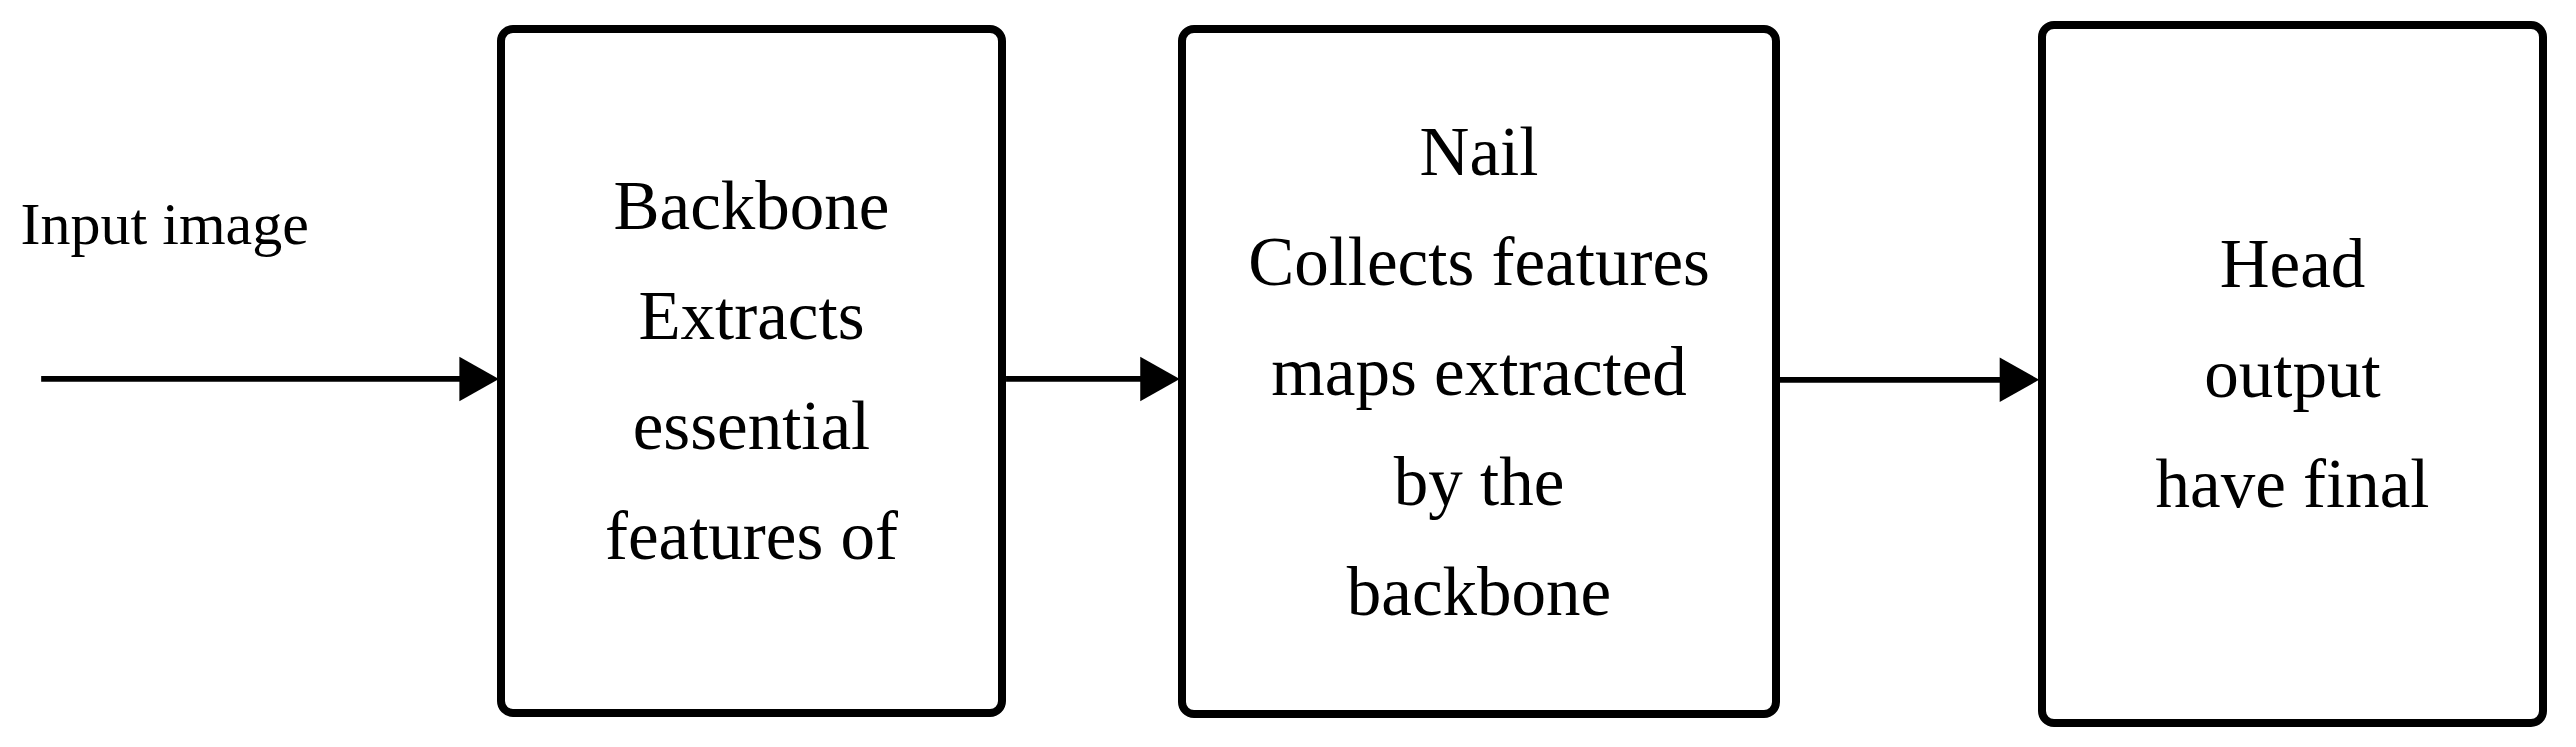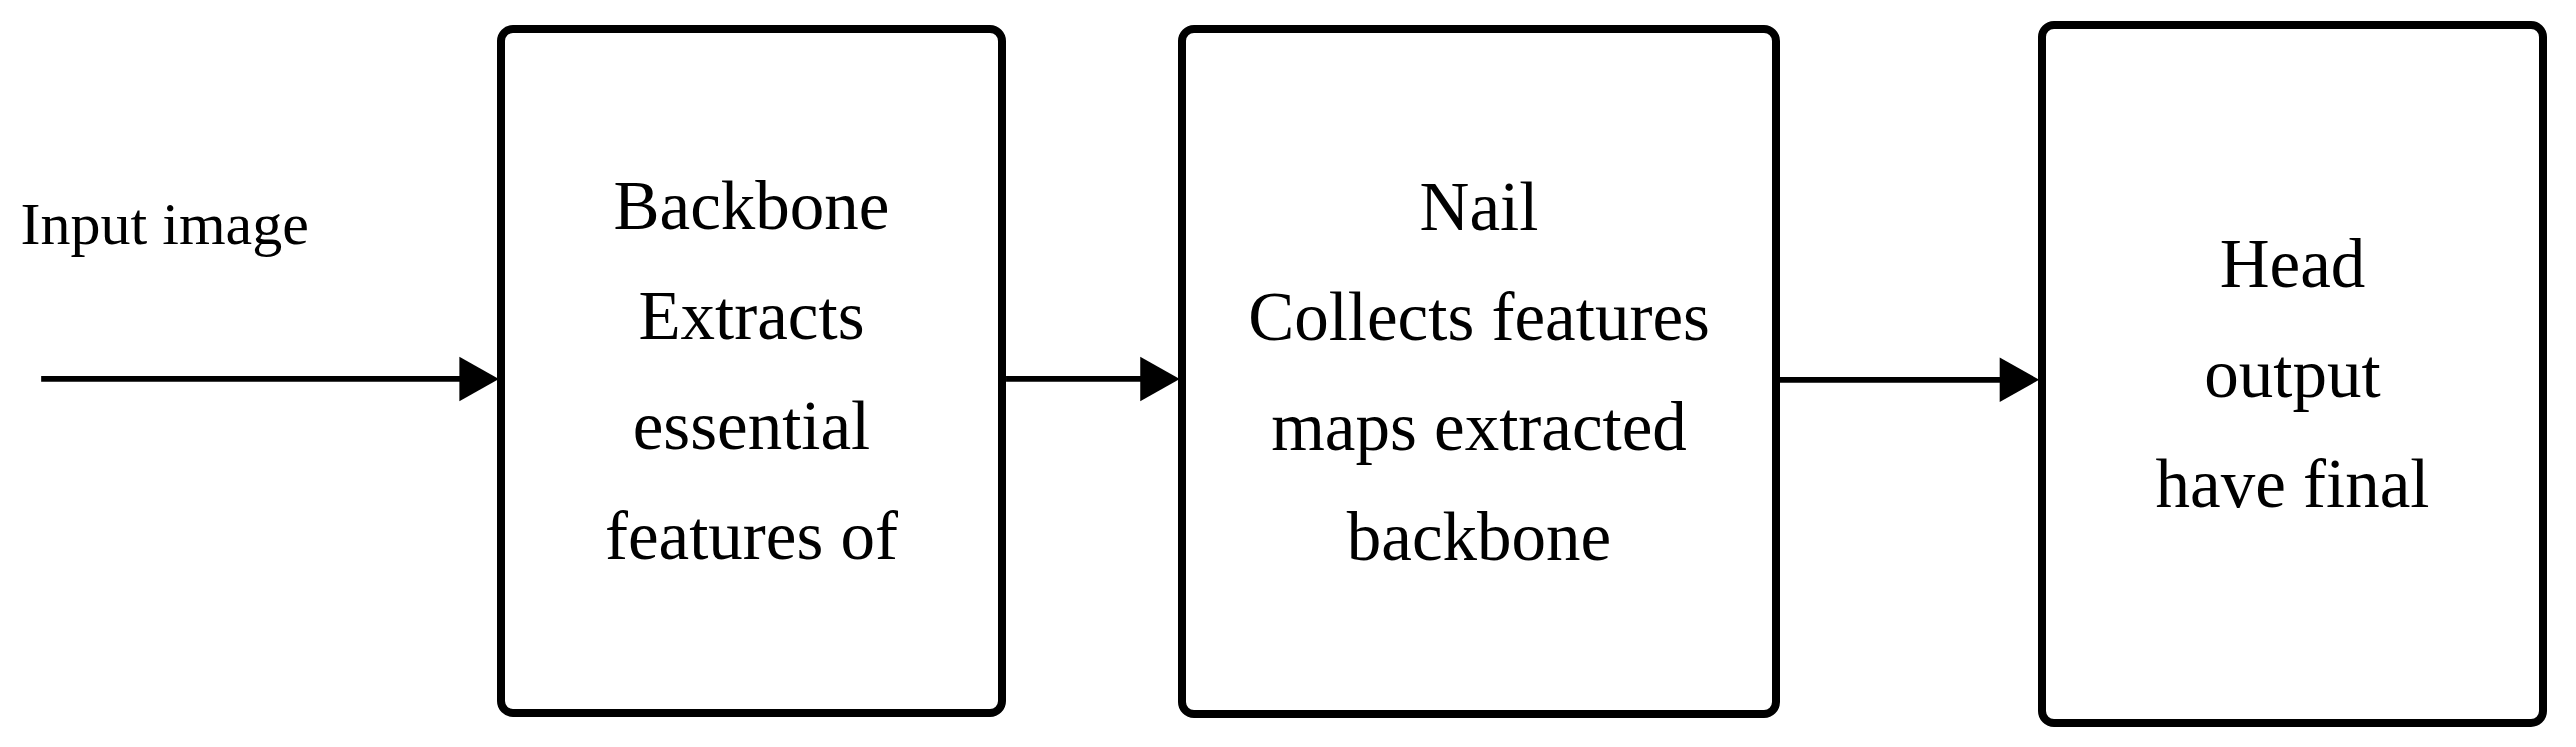--- a/index.html
+++ b/index.html
@@ -81,20 +81,21 @@
     <div class="box-title">Backbone</div>
     <div class="box-line">Extracts</div>
     <div class="box-line">essential</div>
     <div class="box-line">features of</div>
   </div>
 
   <div class="flow-box" id="box-nail">
     <div class="box-title">Nail</div>
     <div class="box-line">Collects features</div>
     <div class="box-line">maps extracted</div>
+    <div class="box-line">by the</div>
     <div class="box-line">backbone</div>
   </div>
 
   <div class="flow-box" id="box-head">
     <div class="box-title">Head</div>
     <div class="box-line">output</div>
     <div class="box-line">have final</div>
   </div>
 
 </div>

